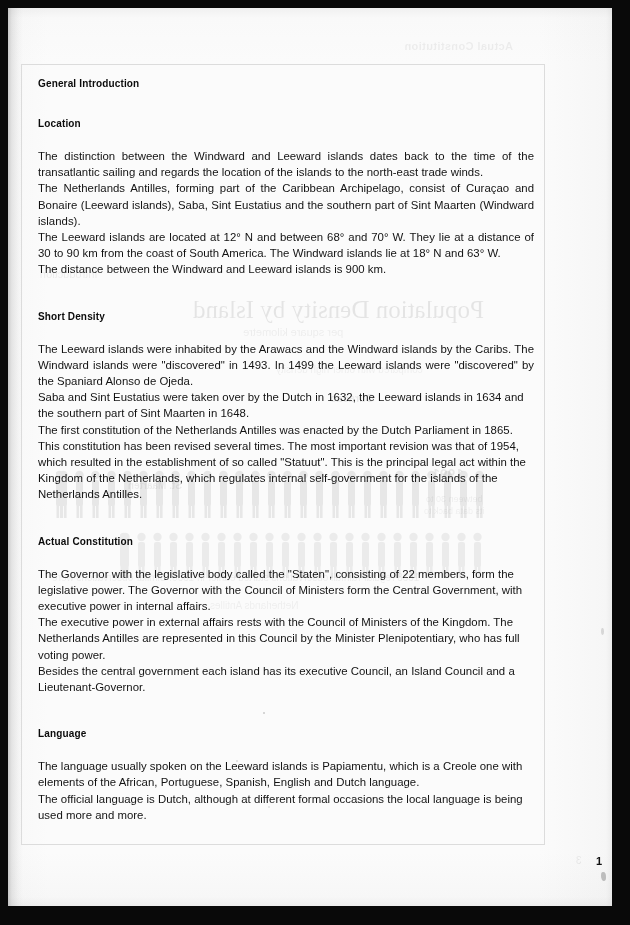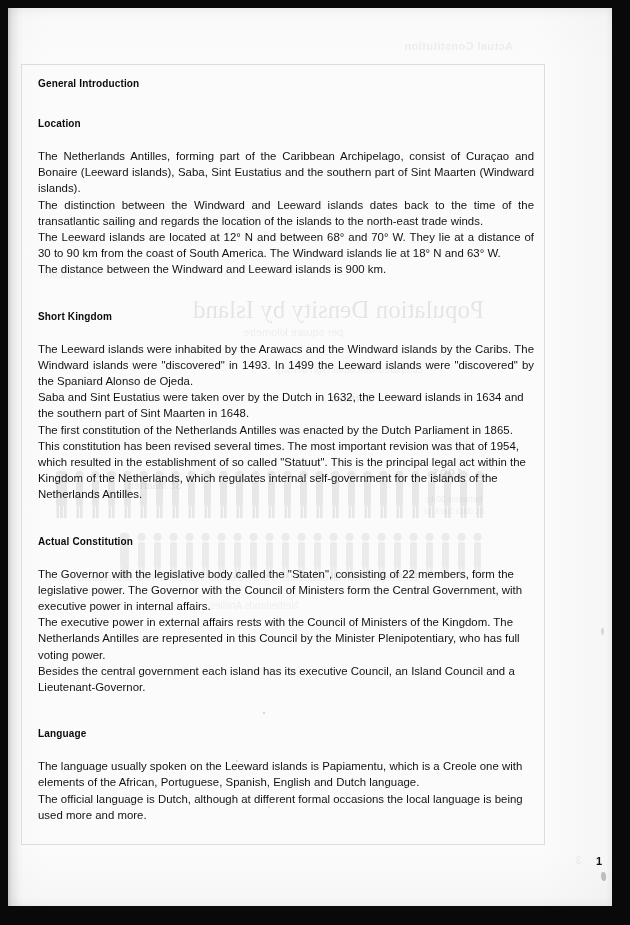--- a/index.html
+++ b/index.html
@@ -340,28 +340,28 @@
 
   <div id="content-frame"></div>
 
   <div id="document-body">
 
     <h1 class="section-heading">General Introduction</h1>
     <div class="gap-after-title"></div>
 
     <h2 class="section-heading">Location</h2>
     <div class="gap-head-to-text"></div>
+    <p class="para">The distinction between the Windward and Leeward islands dates back to the time of the transatlantic sailing and regards the location of the islands to the north-east trade winds.</p>
     <p class="para">The Netherlands Antilles, forming part of the Caribbean Archipelago, consist of Curaçao and Bonaire (Leeward islands), Saba, Sint Eustatius and the southern part of Sint Maarten (Windward islands).</p>
-    <p class="para">The distinction between the Windward and Leeward islands dates back to the time of the transatlantic sailing and regards the location of the islands to the north-east trade winds.</p>
     <p class="para">The Leeward islands are located at 12° N and between 68° and 70° W. They lie at a distance of 30 to 90 km from the coast of South America. The Windward islands lie at 18° N and 63° W.</p>
     <p class="para nojust">The distance between the Windward and Leeward islands is 900 km.</p>
 
     <div class="gap-block-lg"></div>
 
-    <h2 class="section-heading">Short Kingdom</h2>
+    <h2 class="section-heading">Short Density</h2>
     <div class="gap-head-to-text"></div>
     <p class="para">The Leeward islands were inhabited by the Arawacs and the Windward islands by the Caribs. The Windward islands were "discovered" in 1493. In 1499 the Leeward islands were "discovered" by the Spaniard Alonso de Ojeda.</p>
     <p class="para nojust">Saba and Sint Eustatius were taken over by the Dutch in 1632, the Leeward islands in 1634 and the southern part of Sint Maarten in 1648.</p>
     <p class="para nojust">The first constitution of the Netherlands Antilles was enacted by the Dutch Parliament in 1865. This constitution has been revised several times. The most important revision was that of 1954, which resulted in the establishment of so called "Statuut". This is the principal legal act within the Kingdom of the Netherlands, which regulates internal self-government for the islands of the Netherlands Antilles.</p>
 
     <div class="gap-block-lg"></div>
 
     <h2 class="section-heading">Actual Constitution</h2>
     <div class="gap-head-to-text"></div>
     <p class="para nojust">The Governor with the legislative body called the "Staten", consisting of 22 members, form the legislative power. The Governor with the Council of Ministers form the Central Government, with executive power in internal affairs.</p>

